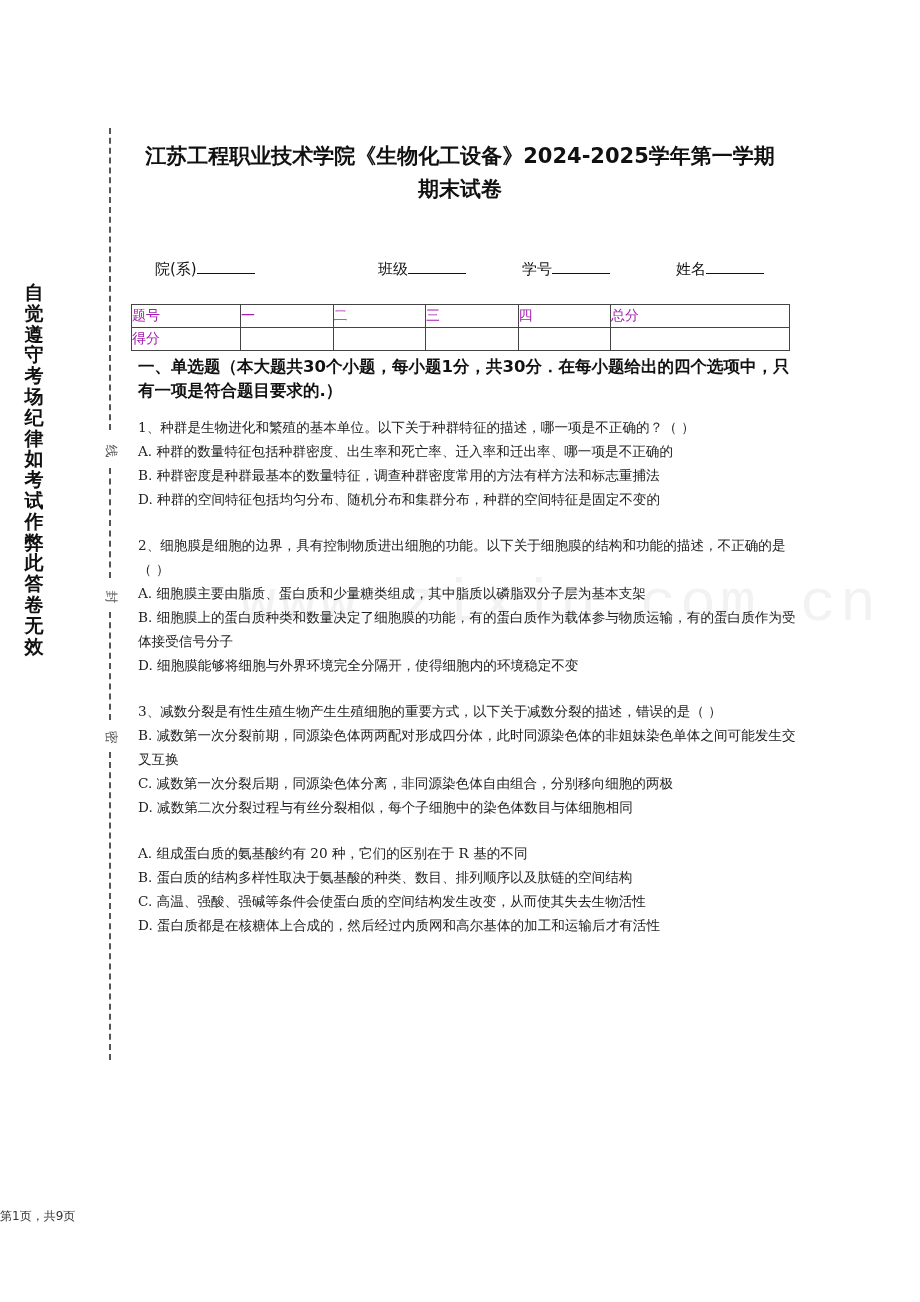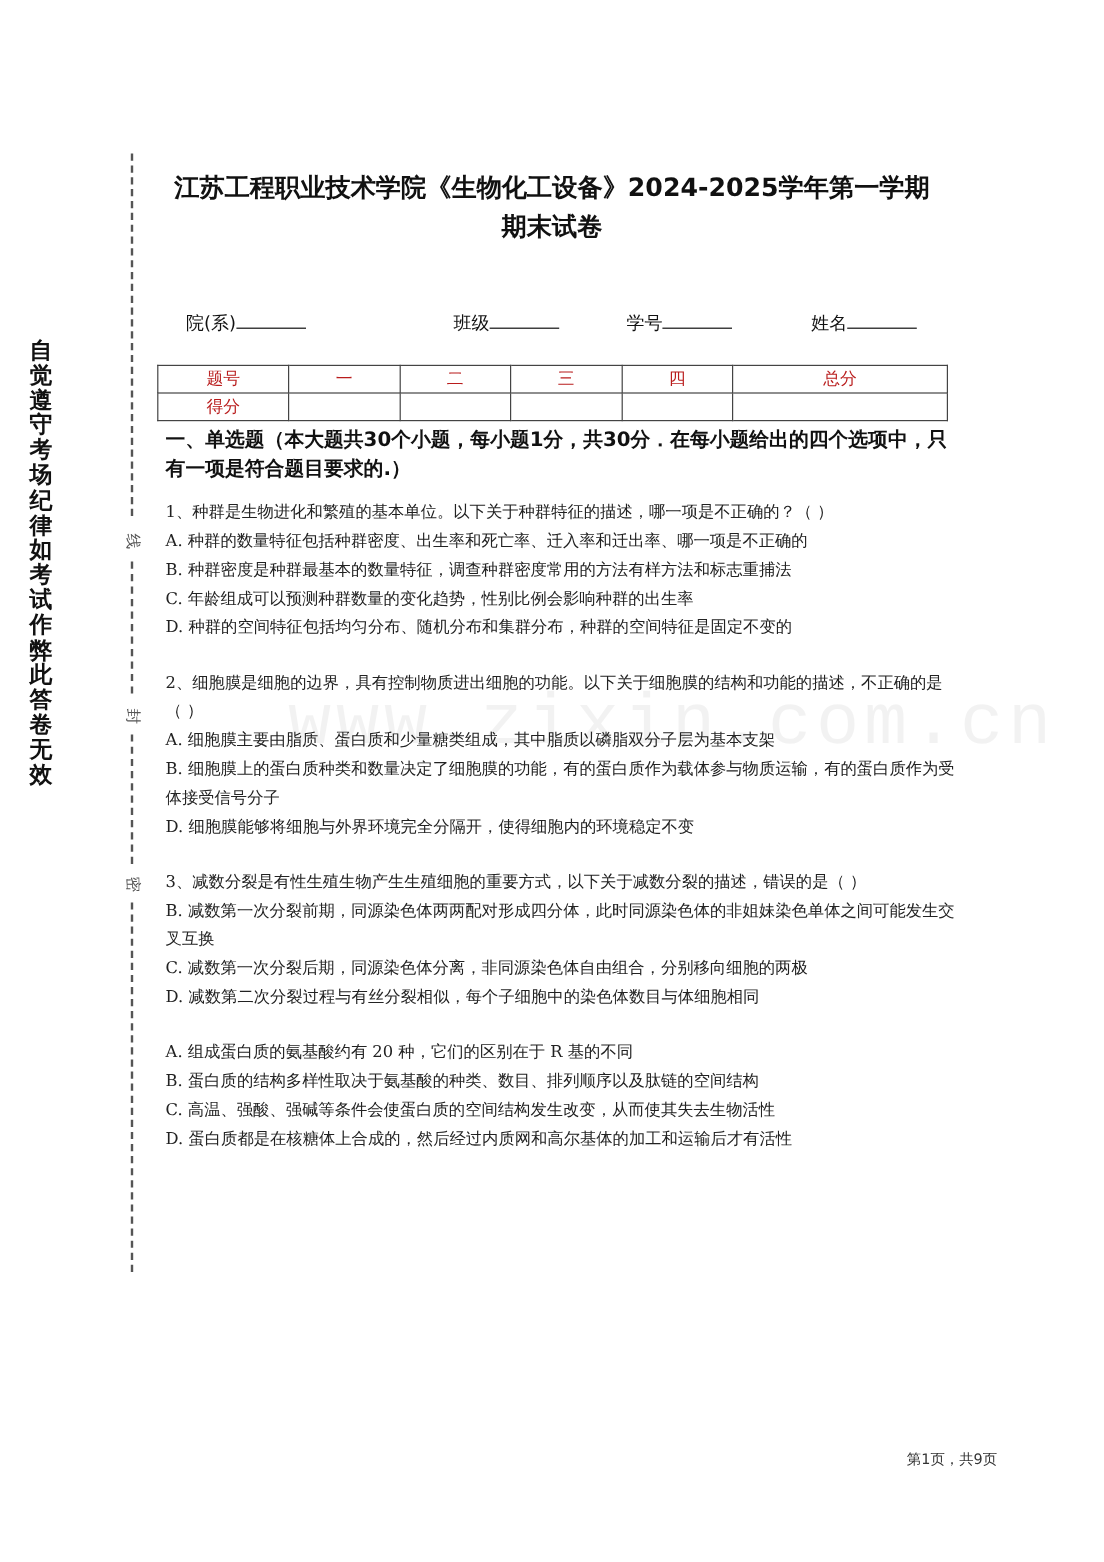--- a/index.html
+++ b/index.html
@@ -18,28 +18,28 @@
            font-family: "DejaVu Sans", "Liberation Sans", sans-serif; font-weight: bold;
            font-size: 21px; color: #111; }
   .title1 { top: 126px; margin-top: 16px; }
   .title2 { top: 175px; }
   .info-row { position: absolute; top: 258px; left: 155px; width: 640px; height: 24px;
               font-family: "DejaVu Sans", sans-serif; font-size: 15px; color: #111; }
   .info-row .f { position: absolute; top: 0; }
   .info-row .u { display: inline-block; width: 58px; border-bottom: 1px solid #111; height: 15px; vertical-align: baseline; }
   table.score { position: absolute; top: 304px; left: 131px; width: 659px; border-collapse: collapse;
                 font-family: "DejaVu Sans", sans-serif; font-size: 14px; }
-  table.score td { border: 1.5px solid #444; height: 22px; text-align: center; padding: 0; color: #b91c1c; }
+  table.score td { border: 1.5px solid #444; height: 22px; padding: 0; color: #a21caf; }
   .content { position: absolute; left: 138px; top: 355px; width: 660px; }
   .sec-head { font-family: "DejaVu Sans", sans-serif; font-weight: bold; font-size: 16.5px;
               line-height: 24px; color: #111; margin: 0 0 2px 0; }
   .q { font-size: 13.6px; line-height: 24px; color: #222; }
   .q p { margin: 0; }
   .q-block { margin-bottom: 22px; margin-top: 12px; }
-  .footer { position: absolute; top: 1208px; left: 0; width: 831px; text-align: right;
+  .footer { position: absolute; top: 1208px; left: 0; width: 831px; text-align: left;
             font-family: "DejaVu Sans", sans-serif; font-size: 12px; color: #333; }
   .watermark { position: absolute; top: 570px; left: 240px; font-size: 60px; color: rgba(0,0,0,0.05);
                font-family: Liberation Mono, monospace; letter-spacing: 4px; pointer-events: none; }
 </style>
 </head>
 <body>
 
 <div class="binding-note" id="notice">
     <span>自</span>
     <span>觉</span>
@@ -101,21 +101,20 @@
 
 <div class="watermark">www.zixin.com.cn</div>
 
 <div class="content">
   <div class="sec-head">一、单选题（本大题共30个小题，每小题1分，共30分．在每小题给出的四个选项中，只有一项是符合题目要求的.）</div>
   <div class="q" id="questions">
       <div class="q-block">
         <p>1、种群是生物进化和繁殖的基本单位。以下关于种群特征的描述，哪一项是不正确的？（ ）</p>
         <p>A. 种群的数量特征包括种群密度、出生率和死亡率、迁入率和迁出率、哪一项是不正确的</p>
         <p>B. 种群密度是种群最基本的数量特征，调查种群密度常用的方法有样方法和标志重捕法</p>
-        <p>C. 年龄组成可以预测种群数量的变化趋势，性别比例会影响种群的出生率</p>
         <p>D. 种群的空间特征包括均匀分布、随机分布和集群分布，种群的空间特征是固定不变的</p>
       </div>
       <div class="q-block">
         <p>2、细胞膜是细胞的边界，具有控制物质进出细胞的功能。以下关于细胞膜的结构和功能的描述，不正确的是（ ）</p>
         <p>A. 细胞膜主要由脂质、蛋白质和少量糖类组成，其中脂质以磷脂双分子层为基本支架</p>
         <p>B. 细胞膜上的蛋白质种类和数量决定了细胞膜的功能，有的蛋白质作为载体参与物质运输，有的蛋白质作为受体接受信号分子</p>
         <p>D. 细胞膜能够将细胞与外界环境完全分隔开，使得细胞内的环境稳定不变</p>
       </div>
       <div class="q-block">
         <p>3、减数分裂是有性生殖生物产生生殖细胞的重要方式，以下关于减数分裂的描述，错误的是（ ）</p>

